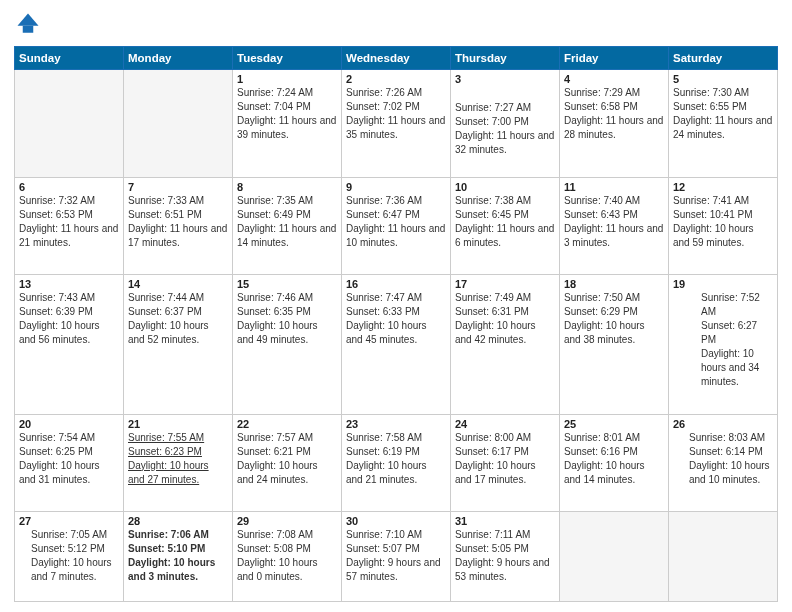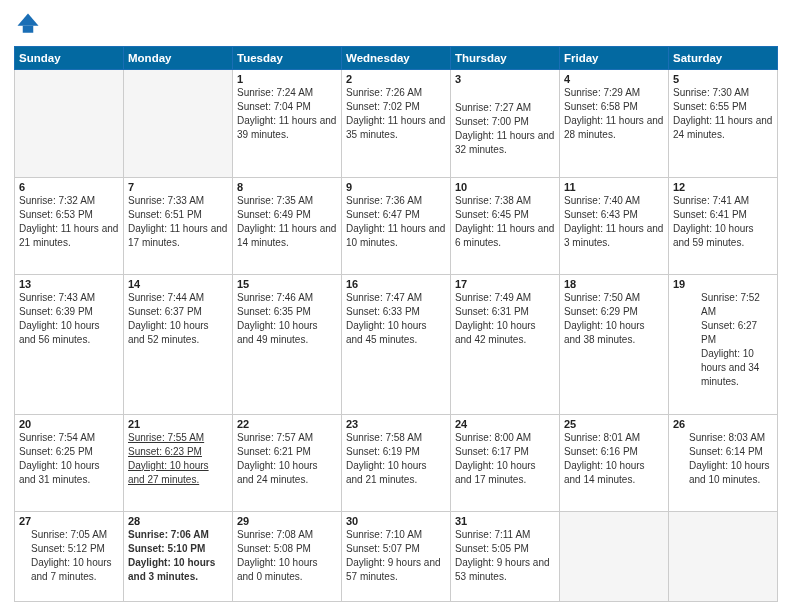--- a/index.html
+++ b/index.html
@@ -199,21 +199,21 @@
           </td>
           <td>
             <span class="day-num">11</span>
             <div class="day-info" style="white-space: pre-line;">Sunrise: 7:40 AM
 Sunset: 6:43 PM
 Daylight: 11 hours and 3 minutes.</div>
           </td>
           <td>
             <span class="day-num">12</span>
             <div class="day-info" style="white-space: pre-line;">Sunrise: 7:41 AM
-Sunset: 6:41 PM
+Sunset: 10:41 PM
 Daylight: 10 hours and 59 minutes.</div>
           </td>
         </tr>
         <tr>
           <td>
             <span class="day-num">13</span>
             <div class="day-info" style="white-space: pre-line;">Sunrise: 7:43 AM
 Sunset: 6:39 PM
 Daylight: 10 hours and 56 minutes.</div>
           </td>

